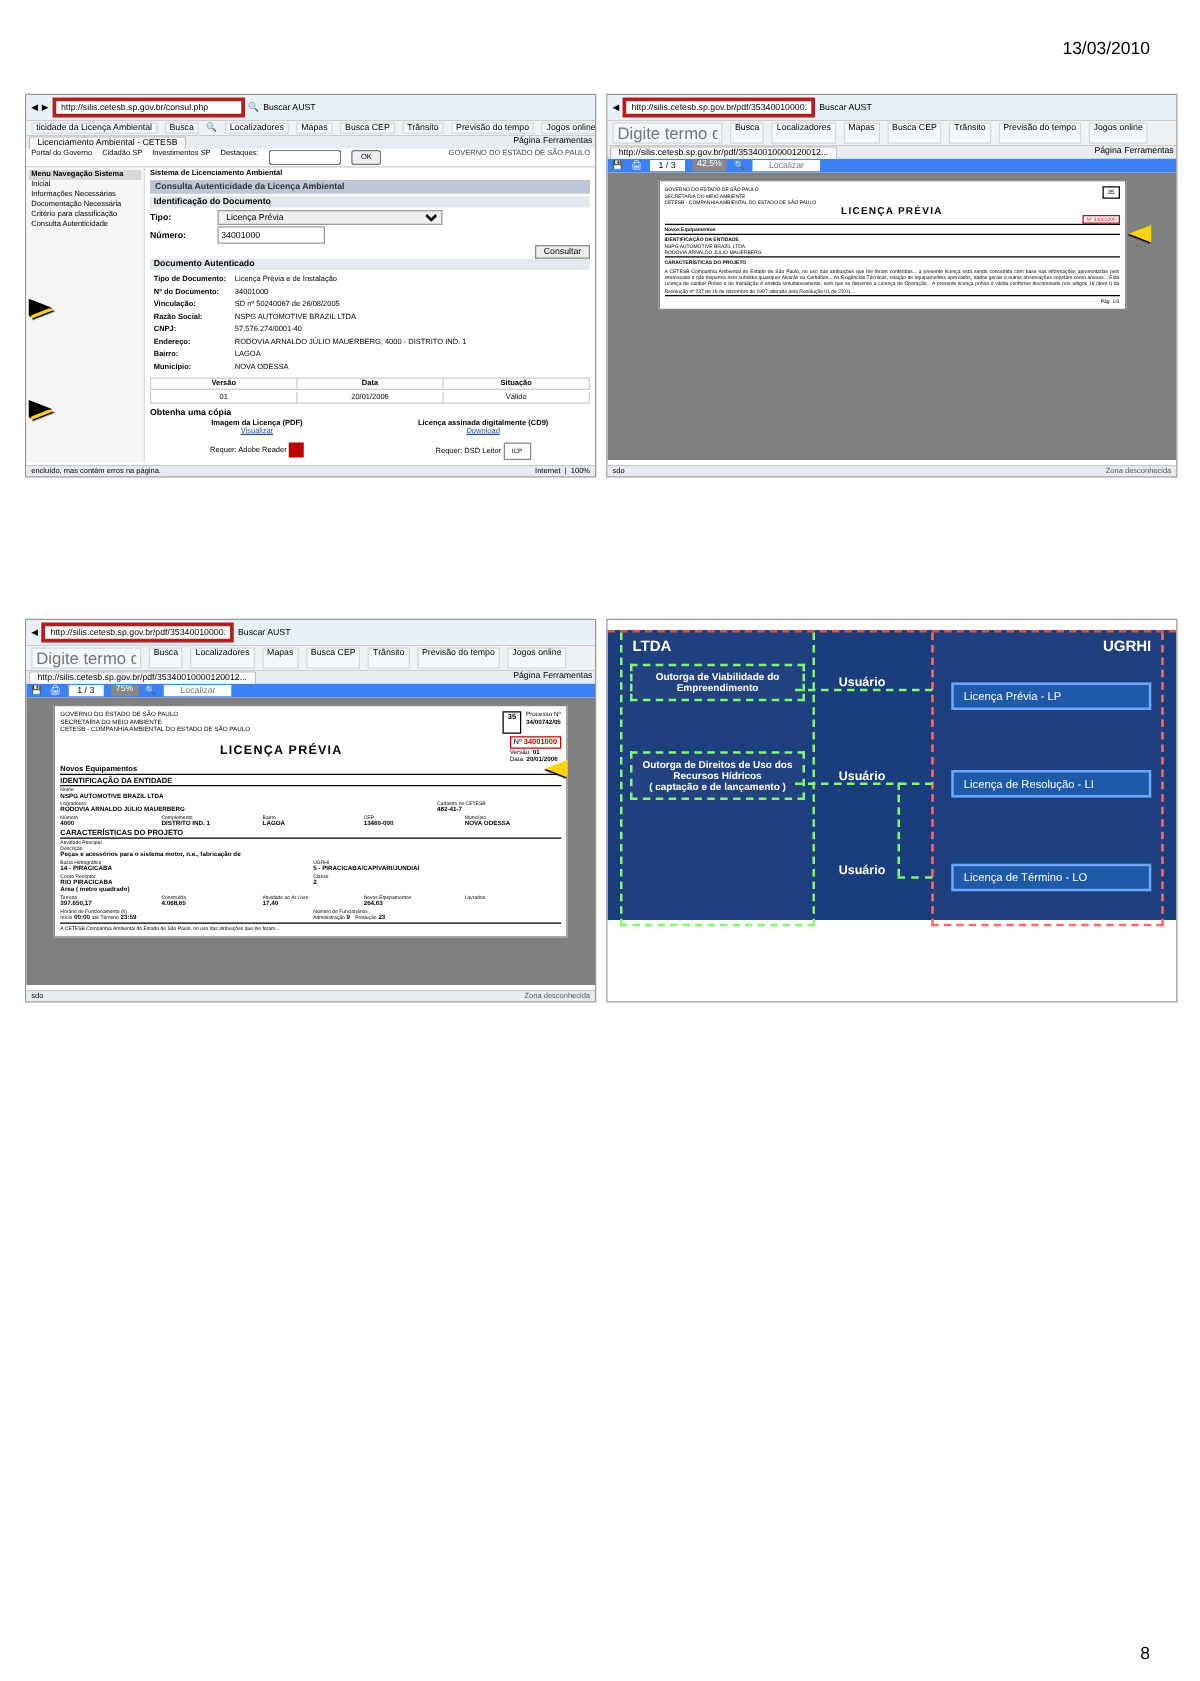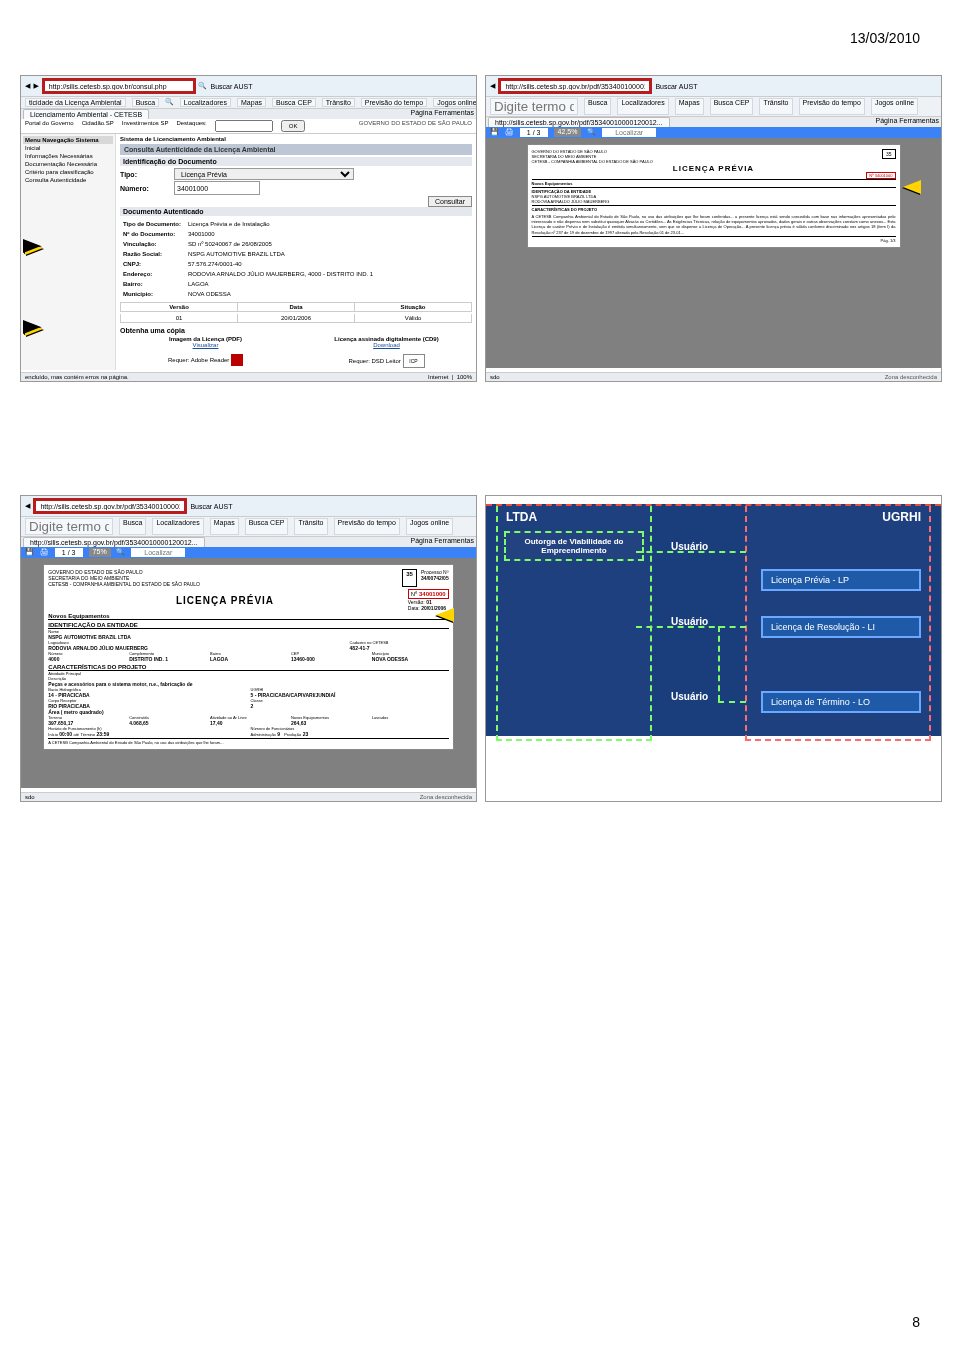--- a/index.html
+++ b/index.html
@@ -591,26 +591,30 @@
 
       <div class="col-head" style="top:4px;left:20px;">LTDA</div>
       <div class="col-head" style="top:4px;right:20px;">UGRHI</div>
 
       <div class="dbox" style="top:0;left:10px;width:140px;height:225px;border-top:none;"></div>
 
       <div class="dbox dbox-red" style="top:0;right:10px;width:170px;height:225px;border-top:none;"></div>
 
       <div class="dbox" style="top:25px;left:18px;width:124px;font-size:8px;">Outorga de Viabilidade do Empreendimento</div>
 
+      <div class="dbox" style="top:95px;left:18px;width:124px;font-size:8px;">
+        <span>Outorga de Direitos de Uso dos Recursos Hídricos</span><br>
+        <span>( captação e de lançamento )</span>
+      </div>
 
       <div class="ubox" style="top:35px;left:185px;">Usuário</div>
       <div class="ubox" style="top:110px;left:185px;">Usuário</div>
       <div class="ubox" style="top:185px;left:185px;">Usuário</div>
 
-      <div class="cbox" style="top:40px;right:20px;width:140px;margin-top:23px;">Licença Prévia - LP</div>
+      <div class="cbox" style="top:40px;right:20px;width:140px;">Licença Prévia - LP</div>
       <div class="cbox" style="top:110px;right:20px;width:140px;">Licença de Resolução - LI</div>
       <div class="cbox" style="top:185px;right:20px;width:140px;">Licença de Término - LO</div>
 
       <div style="position:absolute;top:45px;left:150px;width:110px;border-top:2px dashed #7efc6a;"></div>
       <div style="position:absolute;top:120px;left:150px;width:110px;border-top:2px dashed #7efc6a;"></div>
       <div style="position:absolute;top:195px;left:232px;width:28px;border-top:2px dashed #7efc6a;"></div>
       <div style="position:absolute;top:120px;left:232px;height:75px;border-left:2px dashed #7efc6a;"></div>
     </div>
   </div>
 

